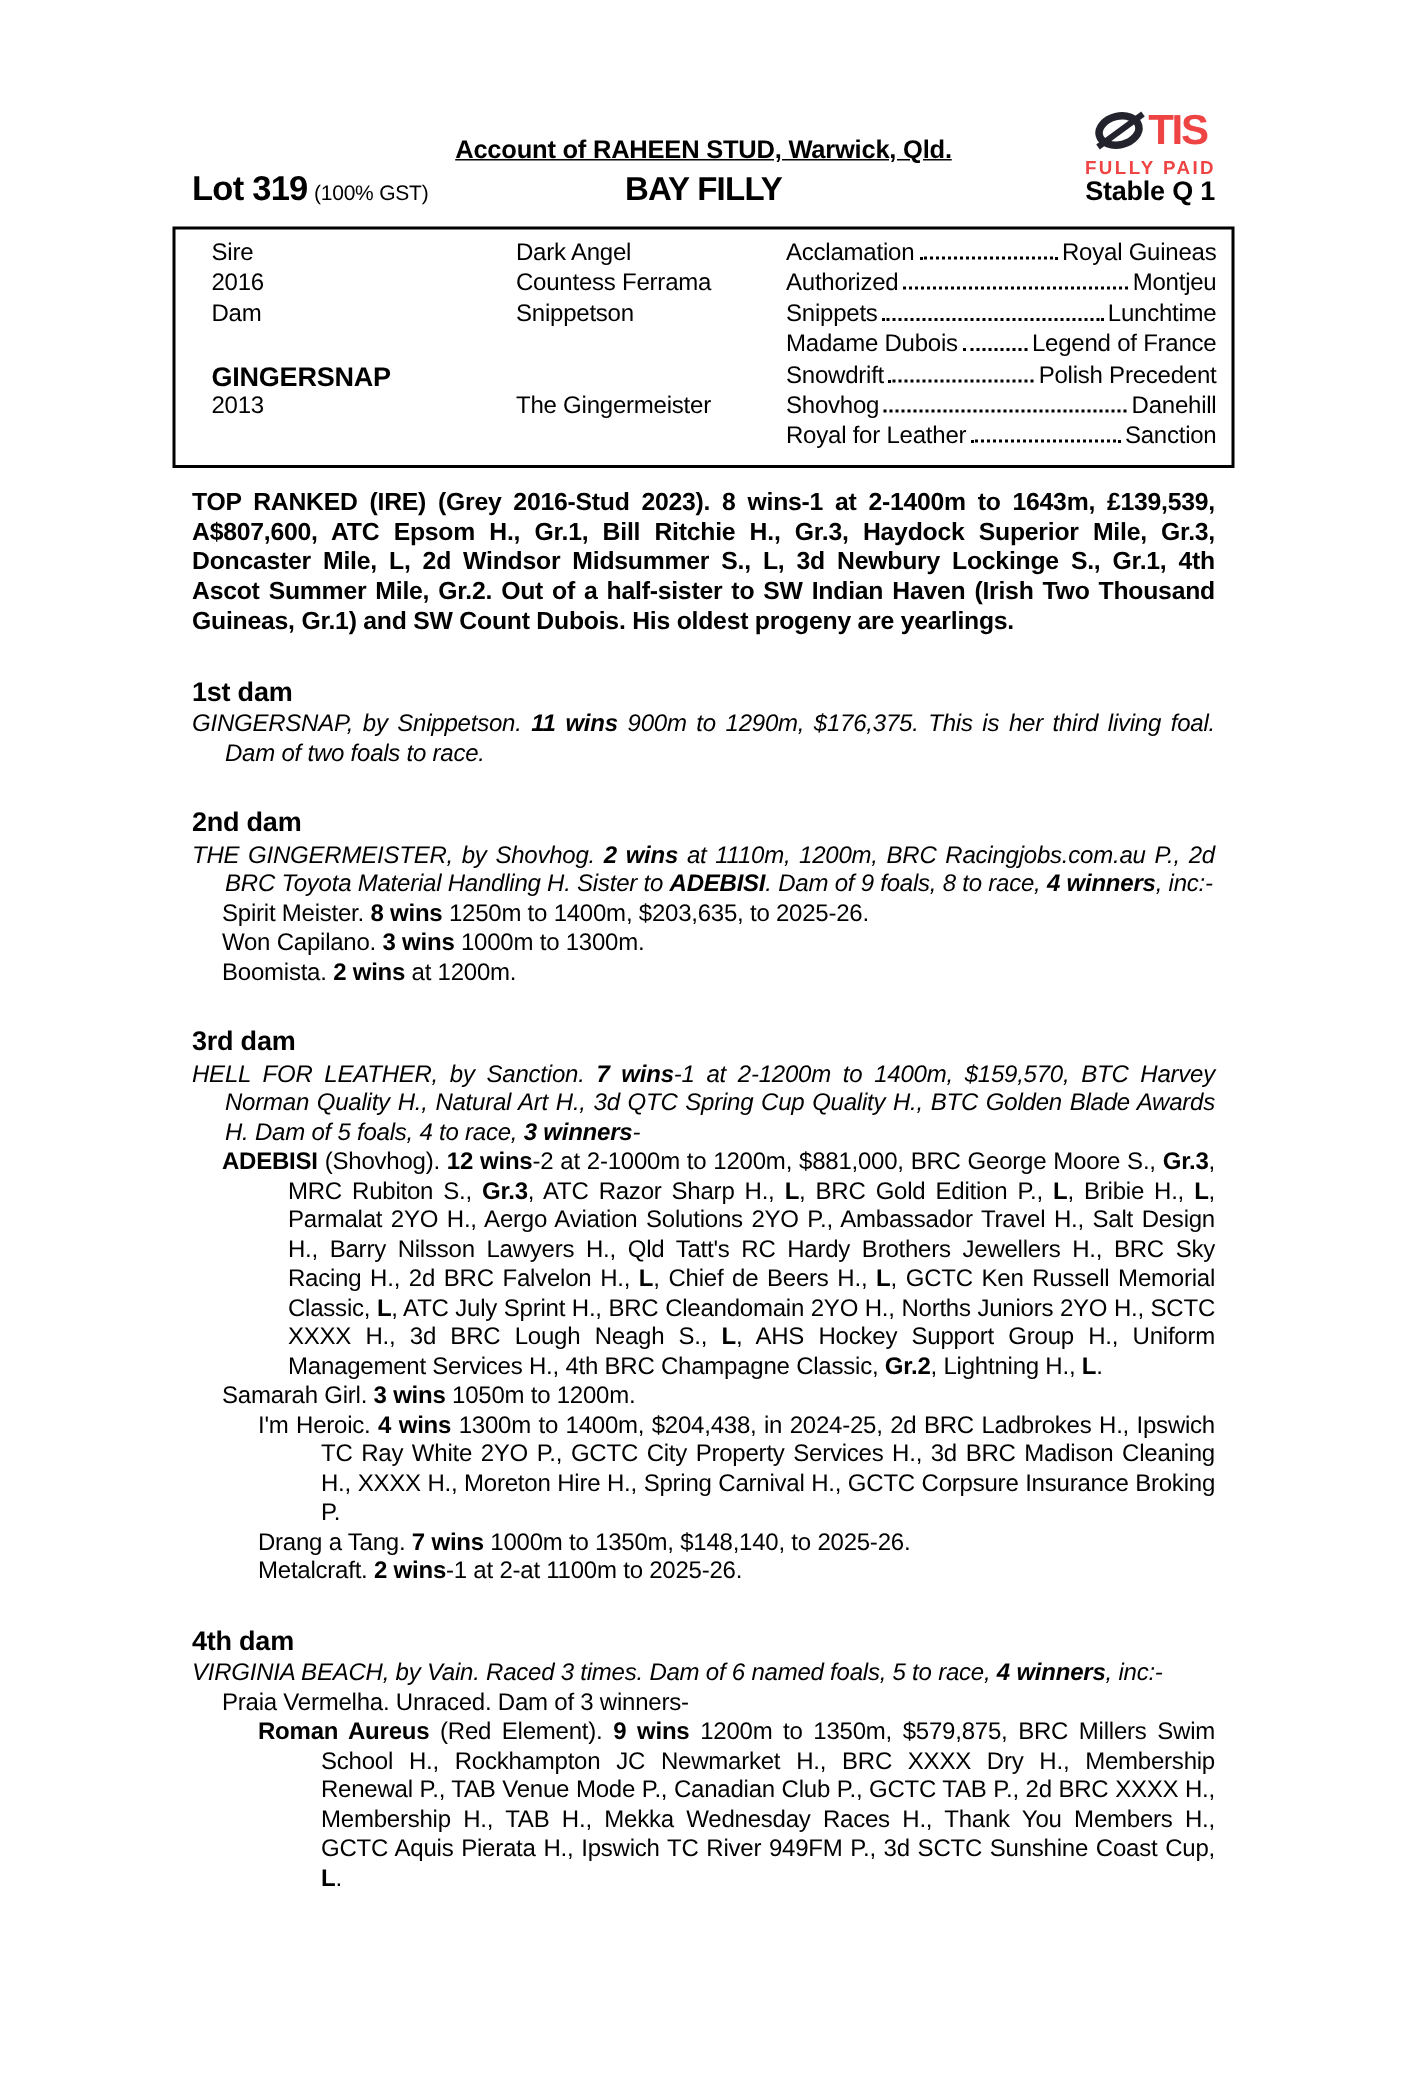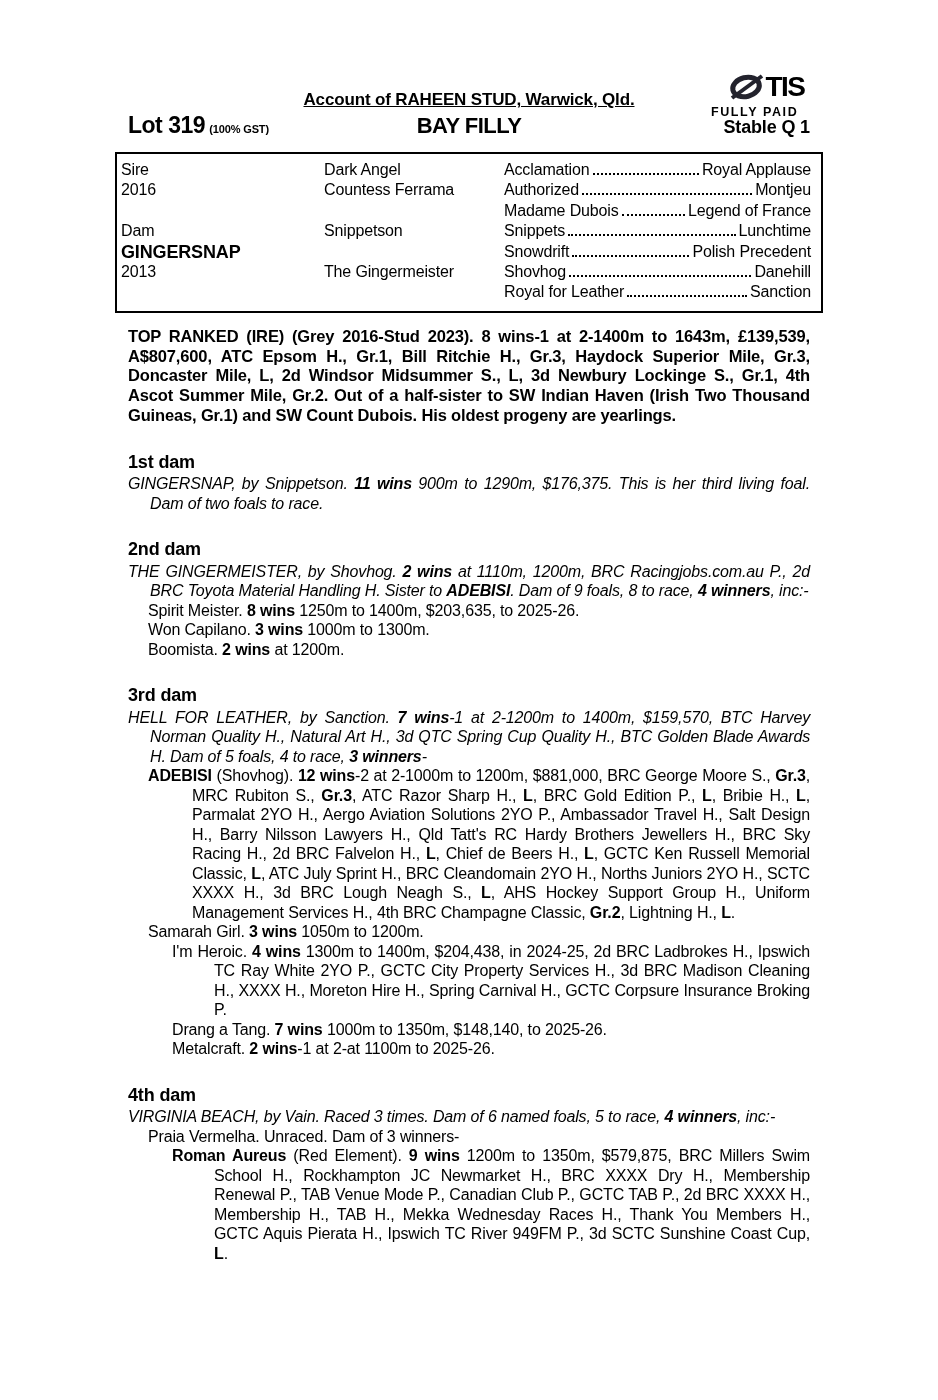--- a/index.html
+++ b/index.html
@@ -5,35 +5,35 @@
   html,body { margin:0; padding:0; }
   body {
     width:938px; height:1400px; background:#ffffff; color:#000;
     font-family:"Liberation Sans", sans-serif;
     font-size:16px; line-height:19.5px; letter-spacing:-0.15px;
     overflow:hidden;
   }
   .page { position:relative; width:938px; height:1400px; box-sizing:border-box; padding:90px 128px 0 128px; }
 
   
-  .logo { position:absolute; top:72px; right:115px; width:112px; text-align:left; color:#000000; }
+  .logo { position:absolute; top:72px; right:115px; width:112px; text-align:center; color:#ef4444; }
   .logo-top { display:flex; align-items:center; justify-content:center; }
   .logo-tis { font-weight:bold; font-size:28px; letter-spacing:-1.5px; line-height:28px; }
   .fully { font-weight:bold; font-size:12.5px; letter-spacing:1.6px; margin-top:1px; white-space:nowrap; }
   .account { text-align:center; font-weight:bold; font-size:17px;text-decoration:underline; }
   .lot-row { display:grid; grid-template-columns:1fr auto 1fr; align-items:baseline; margin-top:6px; }
   .lot-num { font-weight:bold; font-size:23px; letter-spacing:-0.5px; }
-  .gst { font-size:11px;font-weight:bold; }
+  .gst { font-size:14px; }
   .title { font-weight:bold; font-size:22px; letter-spacing:-0.5px; justify-self:center; }
   .stable { font-weight:bold; font-size:18px; justify-self:end; }
   .foal-row { display:flex; justify-content:space-between; align-items:baseline; margin-top:7px; font-size:17px; }
   .branded svg { vertical-align:-4px; margin:0 2px; }
 
   
-  .pedigree { margin:13px -13px 0 -13px; border:2px solid #000; padding:6px 10px 8px 4px; }
+  .pedigree { margin:13px -13px 0 -13px; border:2px solid #000; padding:6px 10px 8px 24px; }
   .prow { display:flex; line-height:20.4px; }
   .c1 { width:203px; flex:none; }
   .c2 { width:180px; flex:none; }
   .c3 { flex:1 1 auto; display:flex; align-items:baseline; min-width:0; }
   .pedname { font-weight:bold; font-size:18px; }
   .dots { flex:1 1 auto; min-width:8px; border-bottom:2px dotted #000; margin:0 3px 4px 3px; }
 
   
   .blurb { font-weight:bold; text-align:justify; margin:14px 0 0 0; font-size:16.5px; line-height:19.8px; }
   .sec-h { font-weight:bold; font-size:18px; margin:27px 0 2px 0; }
@@ -72,48 +72,48 @@
   </div>
 
 
   <div class="pedigree">
     <div class="prow">
       <div class="c1">Sire</div>
       <div class="c2">Dark Angel</div>
       <div class="c3">
           <span>Acclamation</span>
           <span class="dots"></span>
-          <span>Royal Applause</span>
+          <span>Royal Guineas</span>
         </div>
     </div>
     <div class="prow">
       <div class="c1">2016</div>
       <div class="c2">Countess Ferrama</div>
       <div class="c3">
           <span>Authorized</span>
           <span class="dots"></span>
           <span>Montjeu</span>
         </div>
     </div>
     <div class="prow">
+      <div class="c1">Dam</div>
+      <div class="c2">Snippetson</div>
+      <div class="c3">
+          <span>Snippets</span>
+          <span class="dots"></span>
+          <span>Lunchtime</span>
+        </div>
+    </div>
+    <div class="prow">
       <div class="c1"></div>
       <div class="c2"></div>
       <div class="c3">
           <span>Madame Dubois</span>
           <span class="dots"></span>
           <span>Legend of France</span>
-        </div>
-    </div>
-    <div class="prow">
-      <div class="c1">Dam</div>
-      <div class="c2">Snippetson</div>
-      <div class="c3">
-          <span>Snippets</span>
-          <span class="dots"></span>
-          <span>Lunchtime</span>
         </div>
     </div>
     <div class="prow">
       <div class="c1 pedname">GINGERSNAP</div>
       <div class="c2"></div>
       <div class="c3">
           <span>Snowdrift</span>
           <span class="dots"></span>
           <span>Polish Precedent</span>
         </div>

